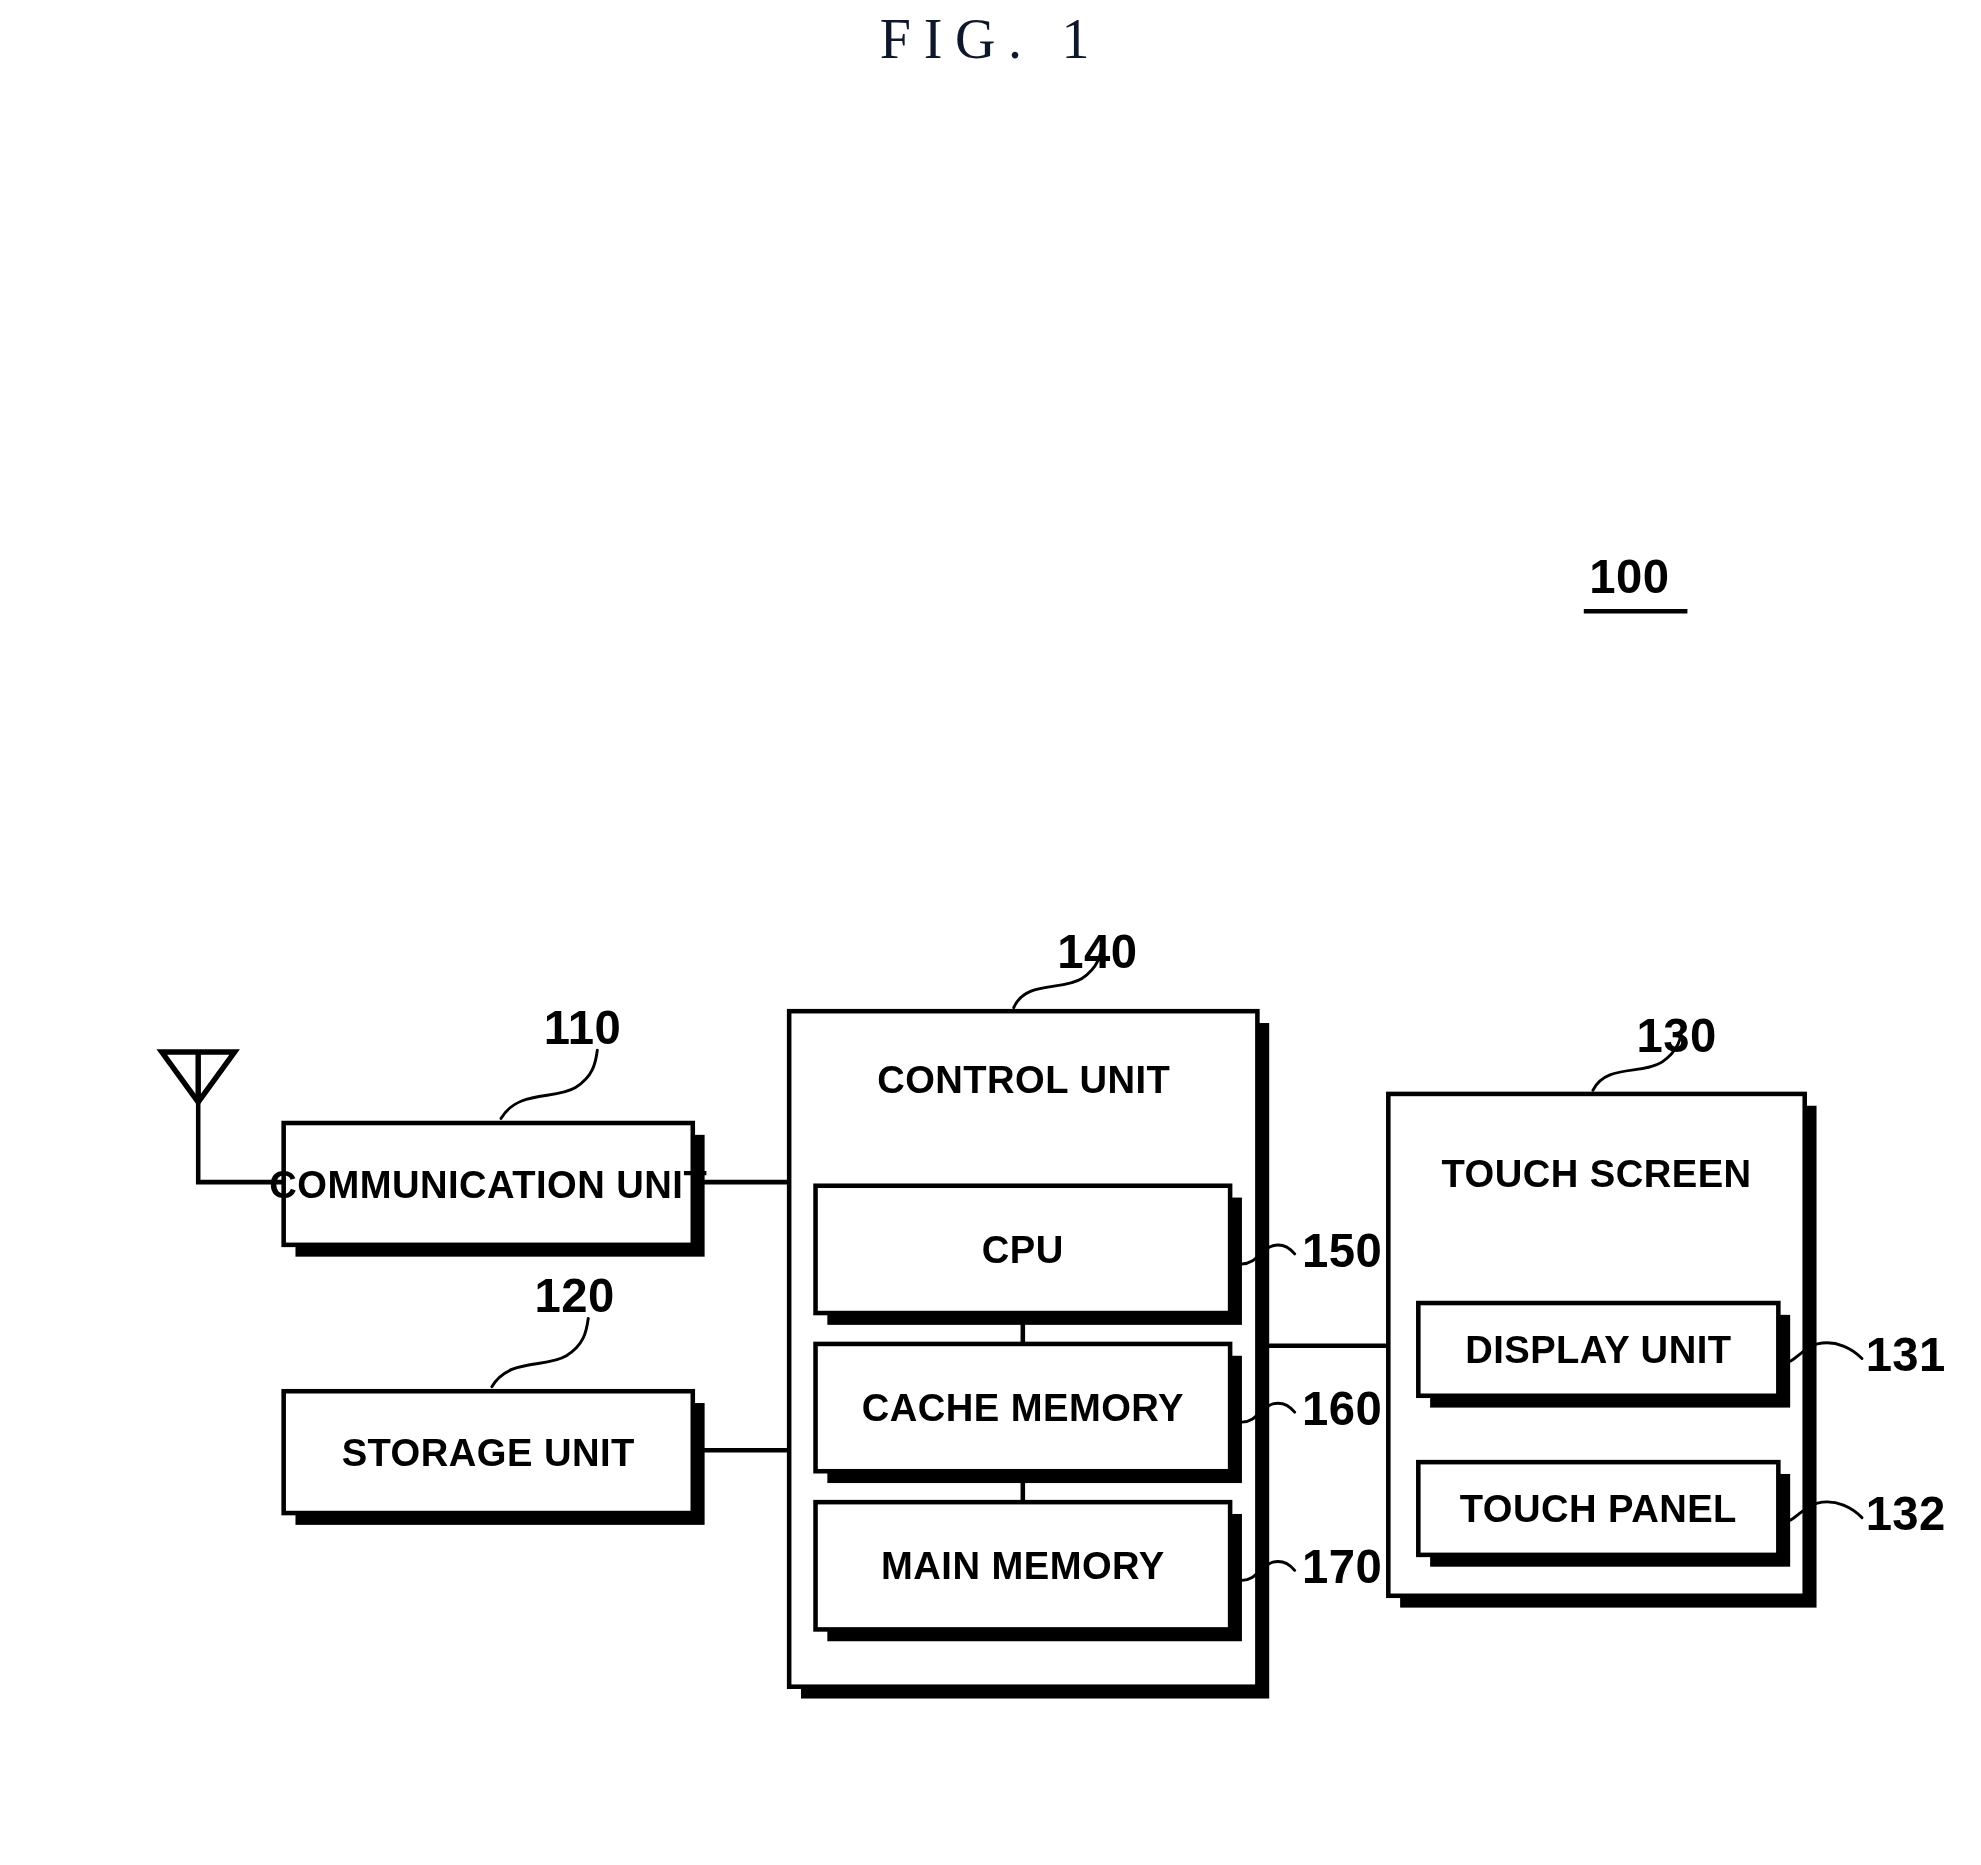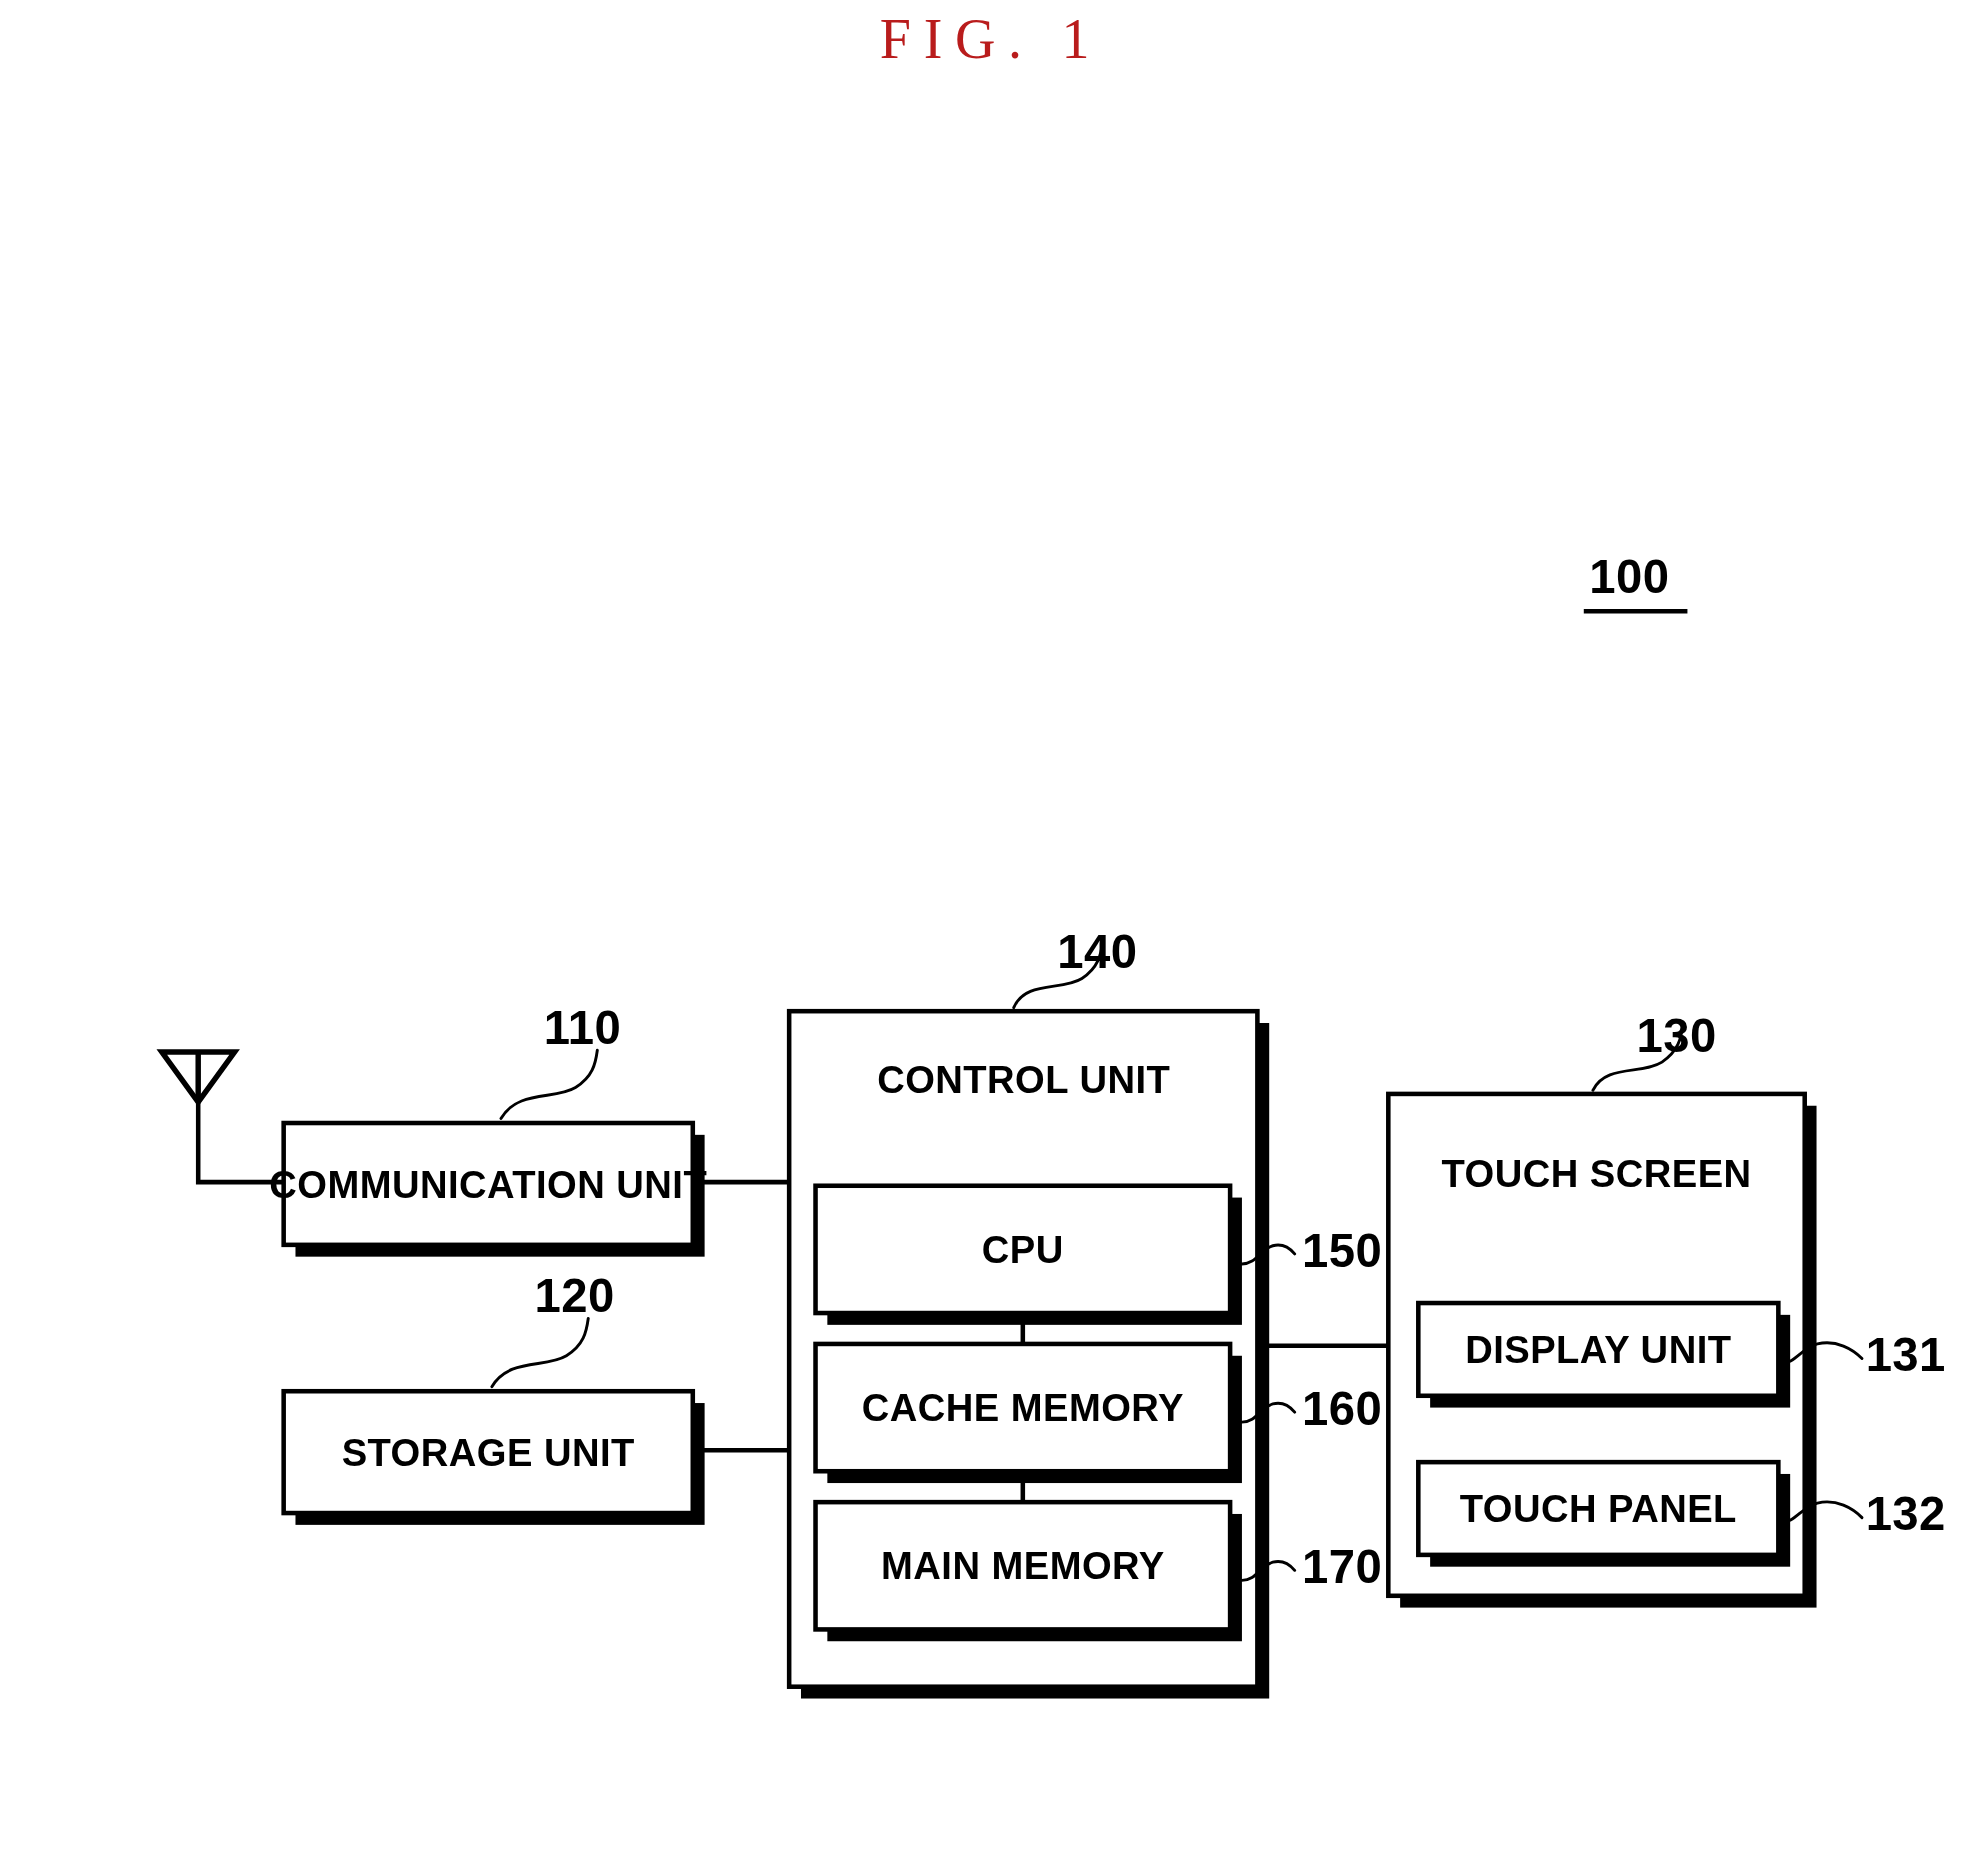--- a/index.html
+++ b/index.html
@@ -21,21 +21,21 @@
   }
   #figure-title {
     position: absolute;
     top: 0px;
     left: 0px;
     width: 1982px;
     text-align: center;
     font-family: "Liberation Serif", serif;
     font-size: 56px;
     letter-spacing: 12.7px;
-    color: #b91c1c;
+    color: #0f172a;
     padding-top: 7.3px;
     white-space: pre;
   }
   #diagram-svg {
     position: absolute;
     top: 0;
     left: 0;
   }
   .box-label {
     font-family: "Liberation Sans", sans-serif;

